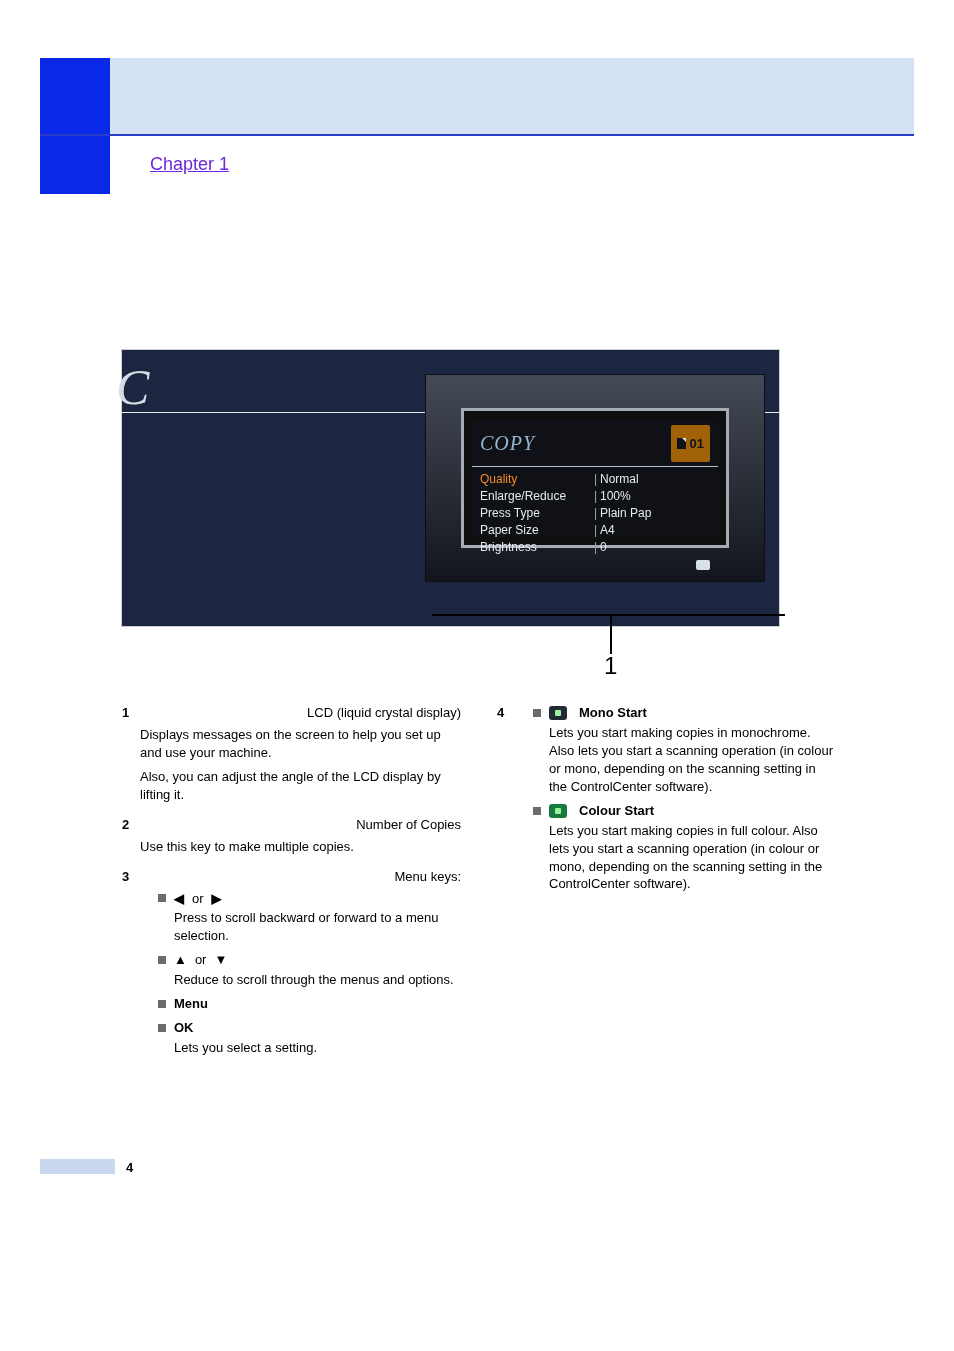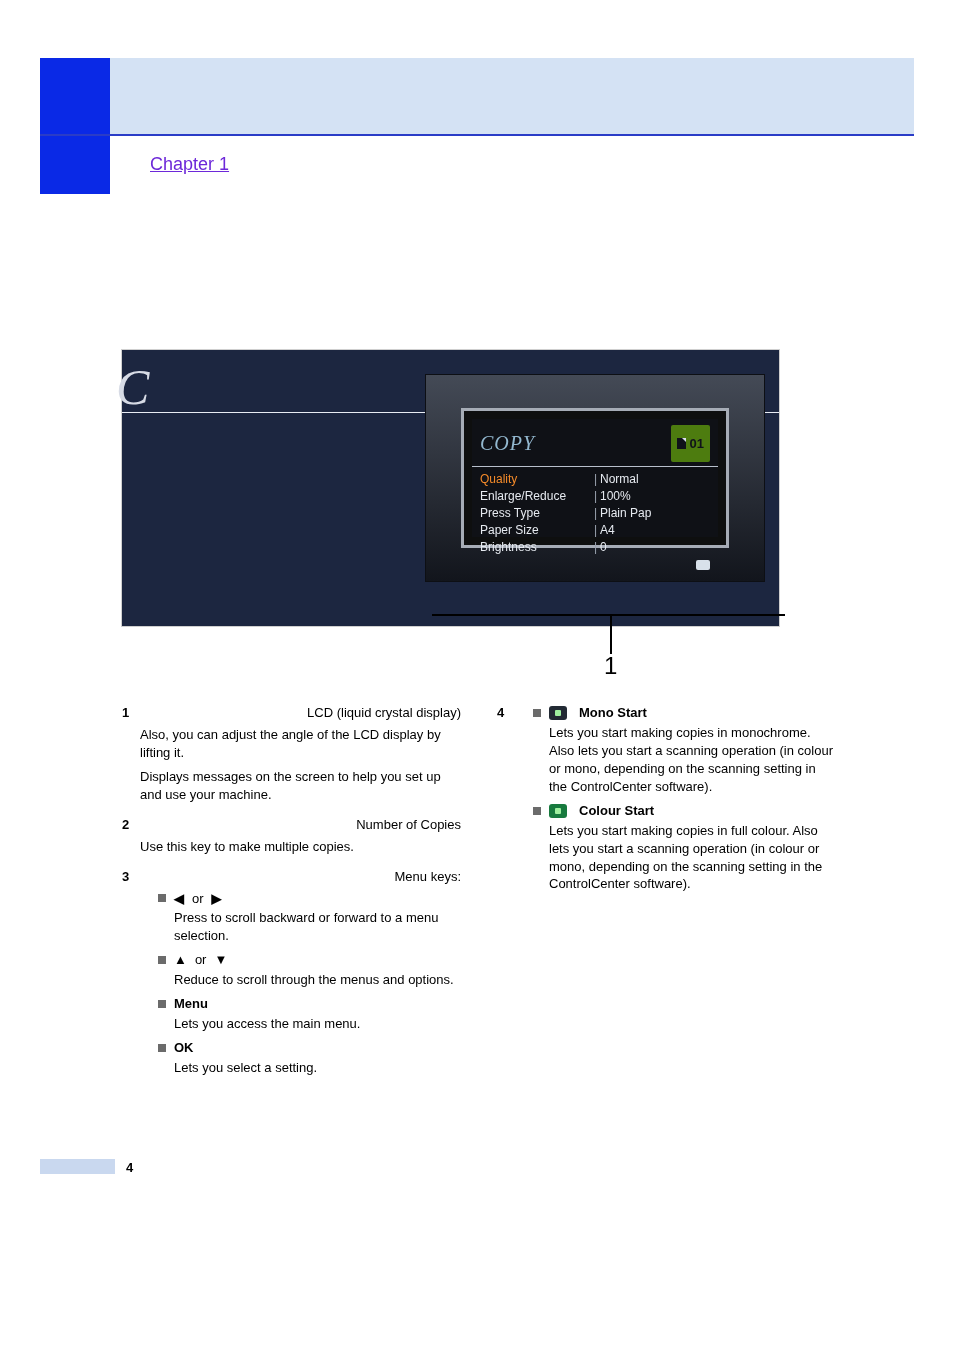--- a/index.html
+++ b/index.html
@@ -131,21 +131,21 @@
   }
   .lcd-header-title {
     font-family: Georgia, 'Times New Roman', serif;
     font-style: italic;
     font-size: 20px;
     color: #93b8cf;
     letter-spacing: 1px;
     flex: 1;
   }
   .lcd-header-badge {
-    background: #4d7c0f;
+    background: #a16207;
     color: #10121a;
     font-size: 13px;
     font-weight: bold;
     padding: 11px 6px;
     border-radius: 2px;
     display: inline-flex;
     align-items: center;
     gap: 4px;
     justify-content: flex-end;
   }
@@ -358,22 +358,22 @@
   <div class="callout-number">1</div>
 
   <div class="body-cols">
 
     <div class="col">
 
       <div class="num-item">
         <div class="num">1</div>
         <div class="body">
           <div class="item-title">LCD (liquid crystal display)</div>
+          <p>Displays messages on the screen to help you set up and use your machine.</p>
           <p>Also, you can adjust the angle of the LCD display by lifting it.</p>
-          <p>Displays messages on the screen to help you set up and use your machine.</p>
         </div>
       </div>
 
       <div class="num-item">
         <div class="num">2</div>
         <div class="body">
           <div class="item-title">Number of Copies</div>
           <p>Use this key to make multiple copies.</p>
         </div>
       </div>
@@ -403,21 +403,20 @@
                 <span class="bold arrow">▼</span>
               </div>
               <div class="sub-item-body">Reduce to scroll through the menus and options.</div>
             </div>
 
             <div class="sub-item">
               <div class="sub-item-head">
                 <span class="square-bullet"></span>
                 <span class="bold">Menu</span>
               </div>
-              <div class="sub-item-body">Lets you access the main menu.</div>
             </div>
 
             <div class="sub-item">
               <div class="sub-item-head">
                 <span class="square-bullet"></span>
                 <span class="bold">OK</span>
               </div>
               <div class="sub-item-body">Lets you select a setting.</div>
             </div>
 

